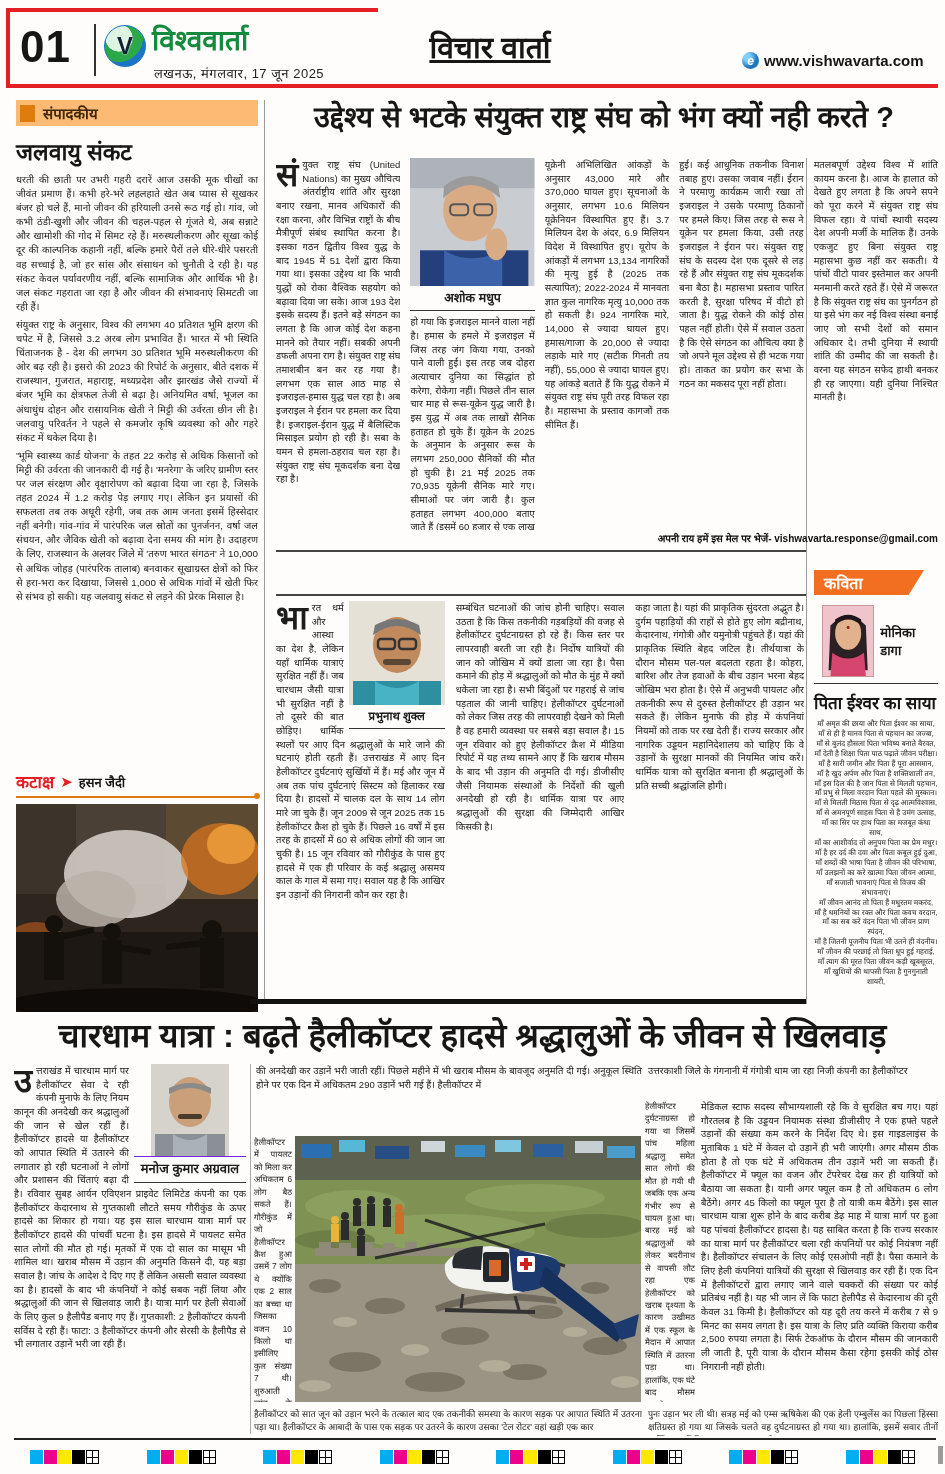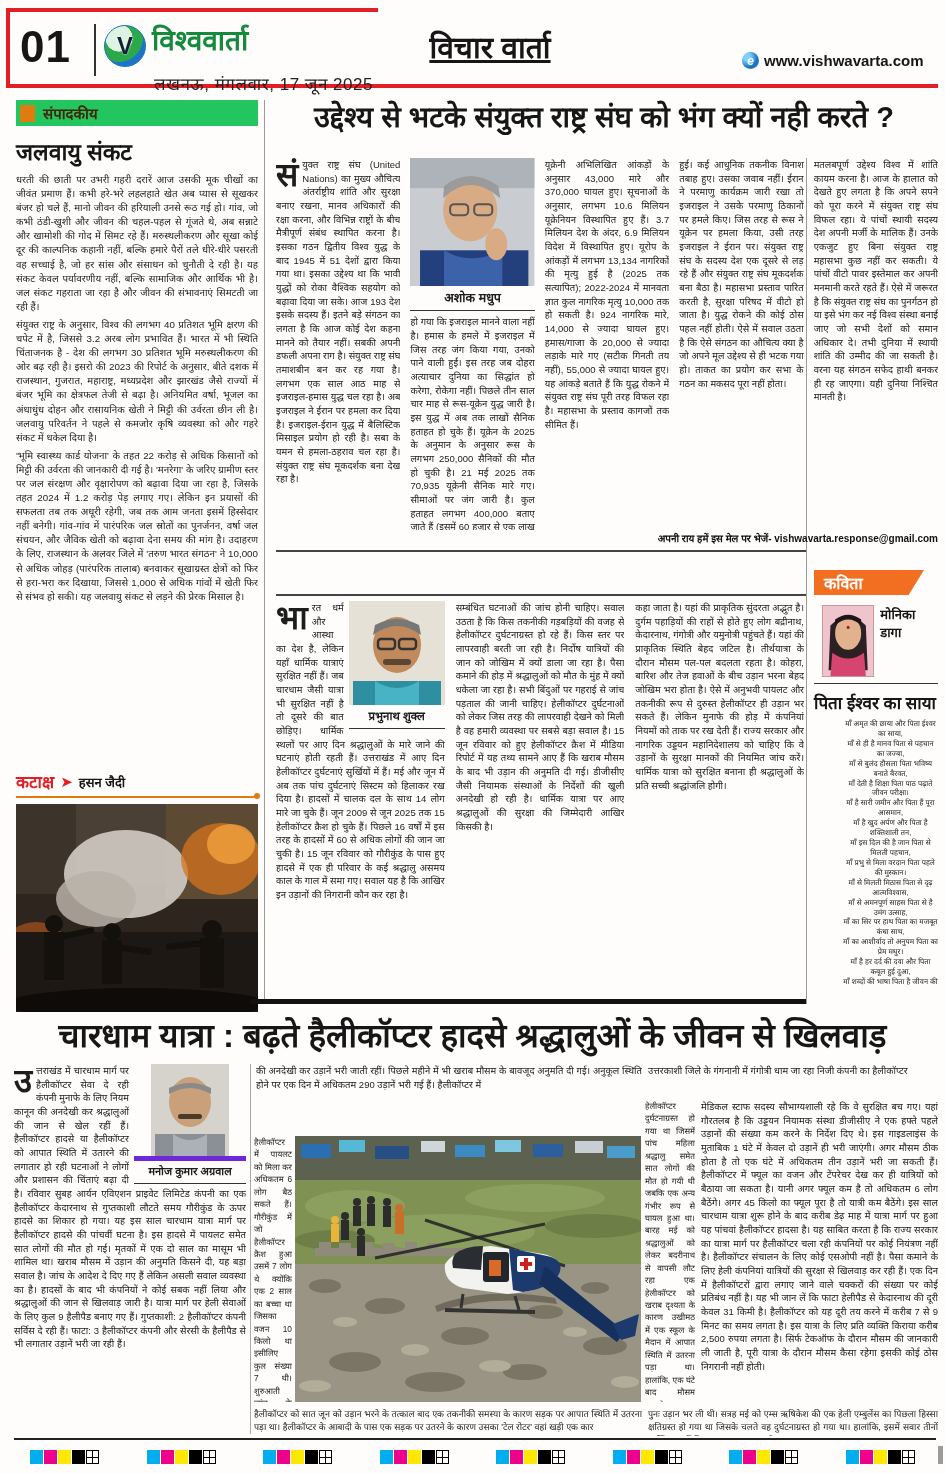--- a/index.html
+++ b/index.html
@@ -20,35 +20,35 @@
   #hdr-red-bot   { left:6px; top:84px; width:932px; height:4px; background:#e31e24; }
   #page-number   { left:20px; top:22px; font-size:44px; font-weight:700; letter-spacing:1px; }
   #hdr-divider   { left:94px; top:24px; width:2px; height:52px; background:#333; }
   #logo          { left:104px; top:25px; width:42px; height:42px; }
   #logo .globe   { width:42px; height:42px; border-radius:50%;
                    background:radial-gradient(circle at 35% 30%, #dff3e2 0 35%, #2ba84a 36% 62%, #1b74c5 63% 100%);
                    display:flex; align-items:center; justify-content:center;
                    border:1px solid #1b74c5; }
   #logo .v       { color:#123; font-weight:700; font-size:24px; text-shadow:0 0 2px #fff; }
   #masthead      { left:152px; top:20px; font-size:28px; font-weight:700; color:#138a3c; }
-  #dateline      { left:154px; top:72px; font-size:17px; color:#222; letter-spacing:.5px; }
+  #dateline      { left:154px; top:64px; font-size:13px; color:#222; letter-spacing:.5px; }
   #section-title { left:360px; top:26px; width:260px; text-align:center; font-size:30px; font-weight:700;text-decoration:underline; }
   #website       { left:742px; top:52px; font-size:15px; font-weight:700; display:flex; align-items:center; gap:5px; }
   #website .eicon{ width:17px; height:17px; border-radius:50%;
                    background:radial-gradient(circle at 30% 30%, #7fd0ff 0 20%, #1b75bb 60%);
                    color:#fff; font-size:12px; font-weight:700; font-style:italic;
                    display:flex; align-items:center; justify-content:center; }
 
   
   #vrule-left  { left:264px; top:100px; height:904px; }
   #vrule-right { left:806px; top:158px; height:846px; }
 
   
   #editorial { left:16px; top:100px; width:242px; }
-  .sec-band { background:#22c55e; height:26px; display:flex; align-items:center; gap:8px; padding-left:4px; }
+  .sec-band { background:#fdba74; height:26px; display:flex; align-items:center; gap:8px; padding-left:4px; }
   .sec-band .sq { width:15px; height:17px; background:#e07b10; }
   .sec-band .lbl { font-size:15px; font-weight:700; color:#41280c; }
   #editorial-title { text-align:left; font-size:23px; font-weight:700; margin:9px 0 6px; }
   #editorial-body { font-size:9.8px; height:600px; }
   #editorial-body div { margin-bottom:4px; }
 
   
   #kataksha { left:16px; top:770px; width:242px; }
   #kataksha .hd { display:flex; align-items:center; gap:6px; }
   #kataksha .ktxt { color:#e31e24; font-weight:700; font-size:17px; }
@@ -80,34 +80,34 @@
   #dev-body .col { flex:1; font-size:9.5px; }
   #dev-photo { float:right; width:96px; margin:0 0 3px 5px; }
   #dev-photo svg { width:96px; height:104px; display:block; }
   #dev-photo .author-name { font-size:11.5px; }
 
   
   #poem { left:814px; top:556px; width:124px; height:448px; }
   #poem-band { width:110px; height:25px; background:#f26f21; color:#fff; font-weight:700; font-size:16px;
                display:flex; align-items:center; padding-left:10px;
                clip-path:polygon(0 0,100% 0,86% 100%,0 100%); margin-top:14px; }
-  #poet-row { display:flex; align-items:flex-start; gap:6px; margin-top:10px; border-bottom:1.5px solid #333; padding-bottom:6px;padding-left:8px; }
+  #poet-row { display:flex; align-items:center; gap:6px; margin-top:10px; border-bottom:1.5px solid #333; padding-bottom:6px;padding-left:8px; }
   #poet-row svg { width:54px; height:72px; display:block; border:1px solid #c99; }
   #poet-name { font-weight:700; font-size:13px; }
   #poem-title { font-size:17px; font-weight:700; margin:7px 0 5px; }
-  #poem-lines { font-size:7.4px; line-height:1.34; text-align:center; color:#222; height:268px; overflow:hidden;margin-left:29px; }
+  #poem-lines { font-size:7.4px; line-height:1.34; text-align:center; color:#222; height:268px; overflow:hidden; }
 
   
   #btm-black-bar { left:250px; top:999px; width:556px; height:5px; background:#121212; }
   #btm-headline { left:12px; top:1012px; width:921px; text-align:center; font-size:33px; font-weight:700;
                   white-space:nowrap; overflow:hidden; }
   #btm-colA { left:14px; top:1064px; width:232px; height:370px; font-size:9.5px; }
   #btm-author { float:right; width:112px; margin:0 0 2px 5px; }
   #btm-author svg { width:78px; height:92px; display:block; margin:0 auto; }
-  #btm-author .author-name { font-size:11px; border-top:5px solid #6d28d9; }
+  #btm-author .author-name { font-size:13px; border-top:1px solid #6d28d9; }
   #btm-vrule { left:250px; top:1064px; width:1px; height:370px; background:#aaa; }
   #btm-above-photo { left:256px; top:1064px; width:386px; height:70px; font-size:9.5px; }
   #btm-above-right { left:648px; top:1064px; width:290px; height:32px; font-size:9.5px; }
   #btm-photo { left:295px; top:1136px; width:346px; height:266px; display:block; }
   #btm-narrow-left { left:254px; top:1136px; width:38px; height:266px; font-size:8.3px; line-height:1.5;
                      text-align:justify; overflow:hidden; color:#1d1d1d; }
   #btm-narrow-right { left:645px; top:1100px; width:50px; height:302px; font-size:8.3px; line-height:1.5;
                       text-align:justify; overflow:hidden; color:#1d1d1d; }
   #btm-right-col { left:701px; top:1100px; width:237px; height:302px; font-size:9.5px; }
   #btm-caption-left { left:254px; top:1408px; width:388px; height:28px; font-size:9px; }

